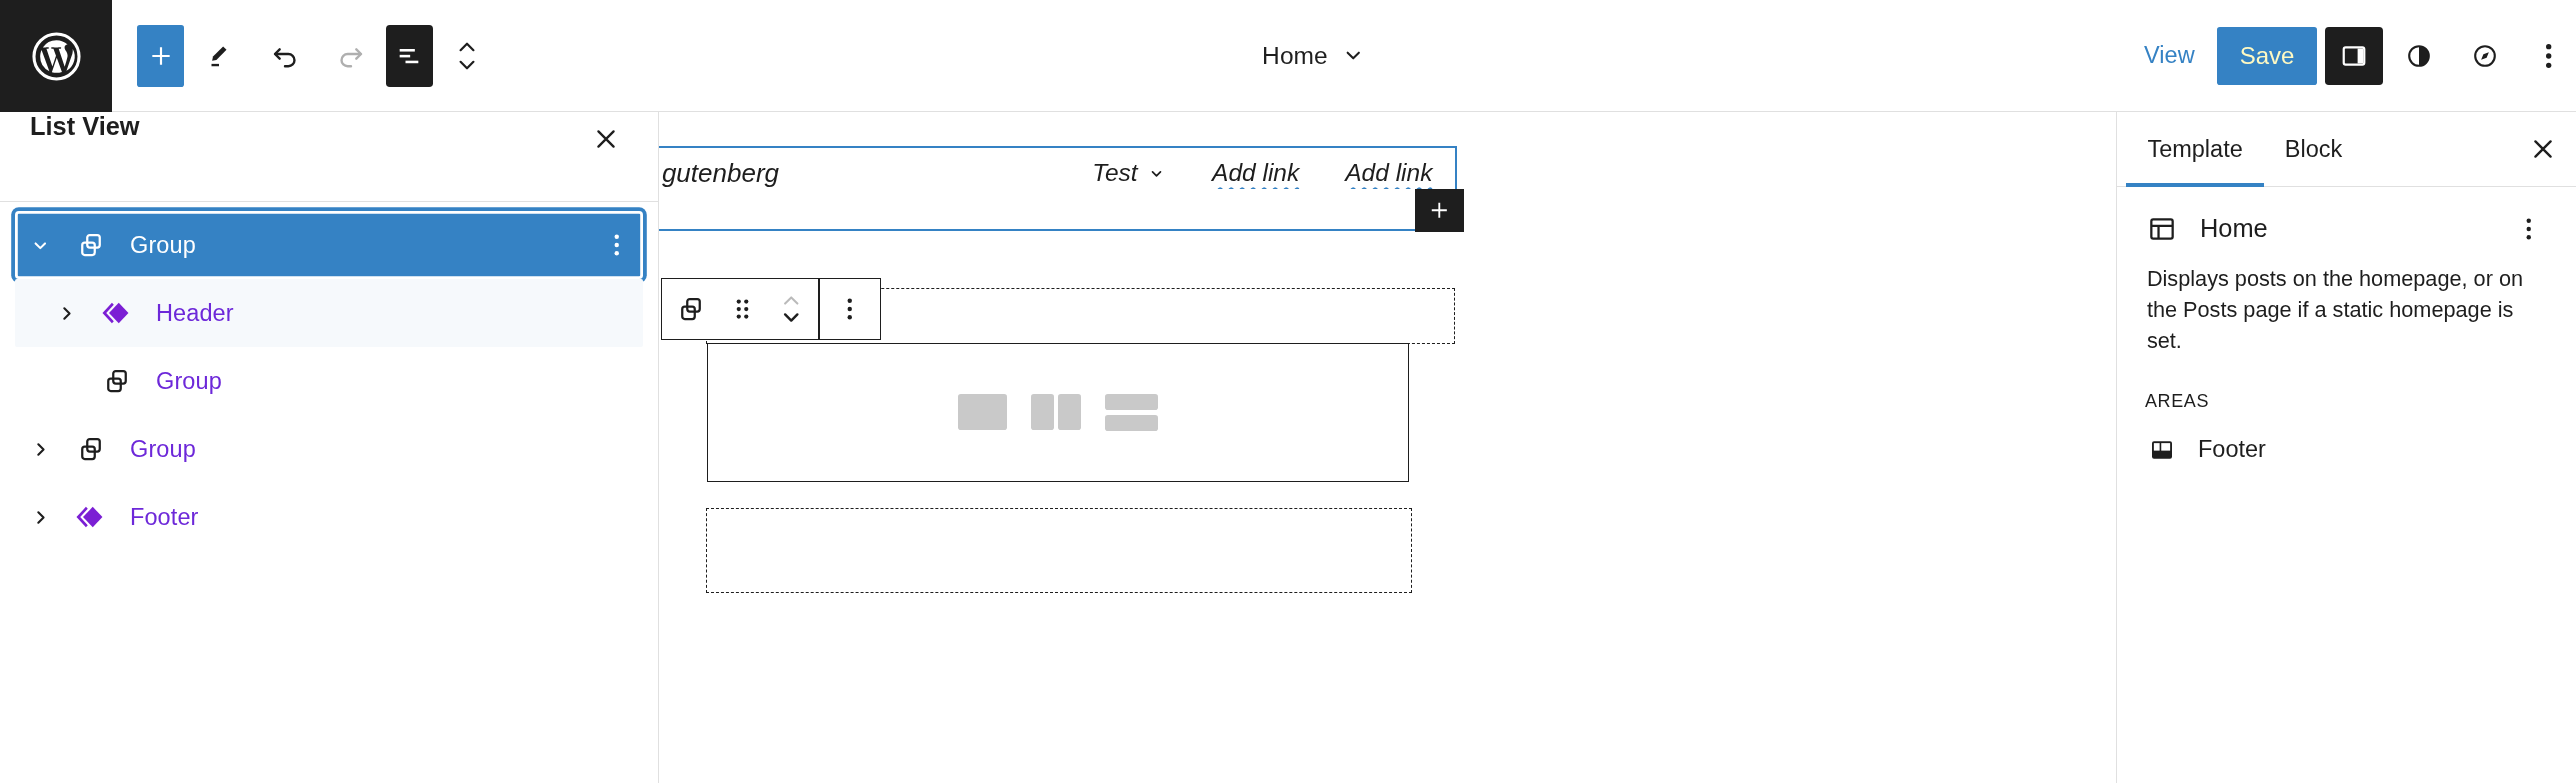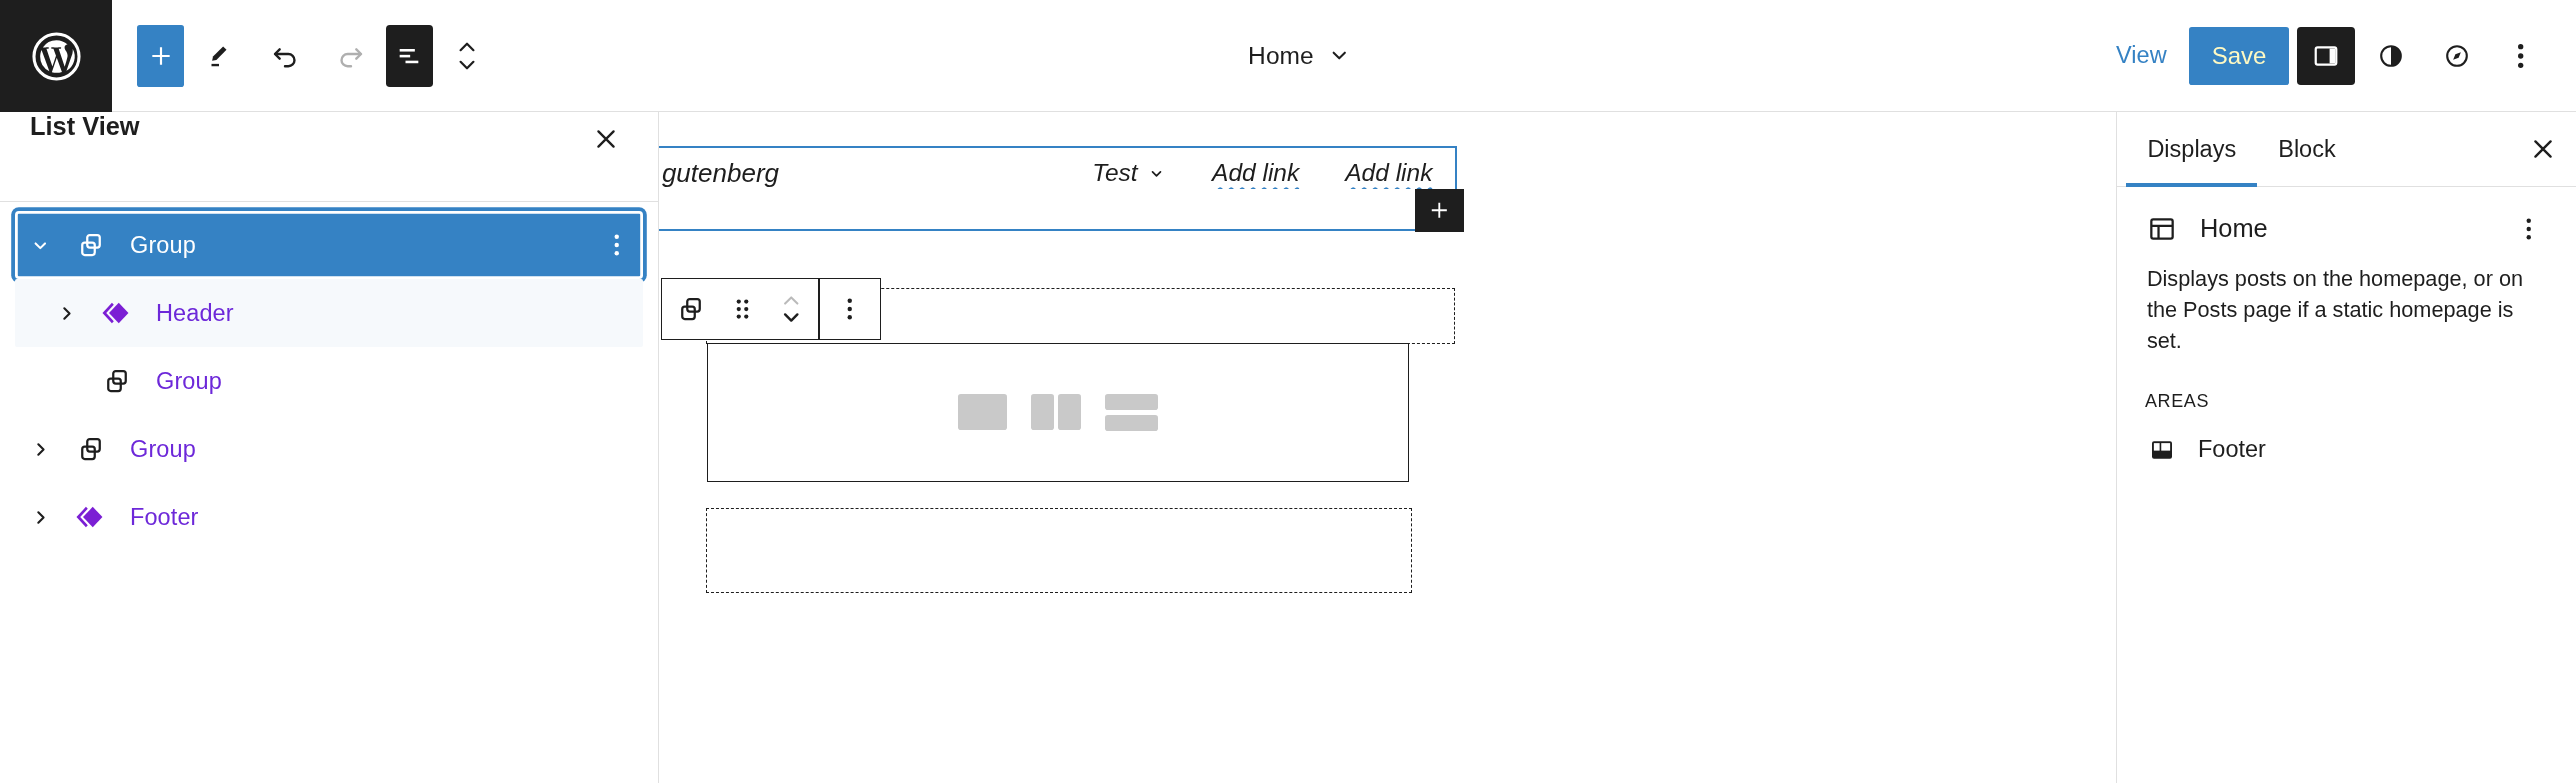--- a/index.html
+++ b/index.html
@@ -52,21 +52,20 @@
   .header-center {
     flex: 1 1 auto;
     display: flex; align-items: center; justify-content: center;
     gap: 13px;
   }
   .doc-title {
     font-size: 24.5px; color: #1e1e1e; letter-spacing: 0.1px;
   }
   .header-right {
     display: flex; align-items: center; gap: 7.5px;
-    padding-right: 28px;
   }
   .view-link {
     font-size: 23.5px; color: #3582c4; cursor: pointer; padding: 0 15px;
     text-decoration: none;
   }
   .save-btn {
     background: #3582c4; color: #fef9c3;
     font-size: 24px;
     border: none; border-radius: 2.8px;
     height: 58px; padding: 0 22.6px;
@@ -581,21 +580,21 @@
           </div>
         </div>
       </div>
 
       <div class="ph-dashed ph-bottom"></div>
 
     </div>
 
     <div class="sidebar">
       <div class="sb-tabs">
-        <button class="sb-tab active">Displays</button>
+        <button class="sb-tab active">Template</button>
         <button class="sb-tab">Block</button>
         <button class="sb-close">
           <span>
             <svg width="28" height="28" viewBox="0 0 24 24" fill="none" stroke="#1e1e1e" stroke-width="2" stroke-linecap="round">
                 <path d="M5.5 5.5l13 13M18.5 5.5l-13 13"></path>
               </svg>
           </span>
         </button>
       </div>
 

